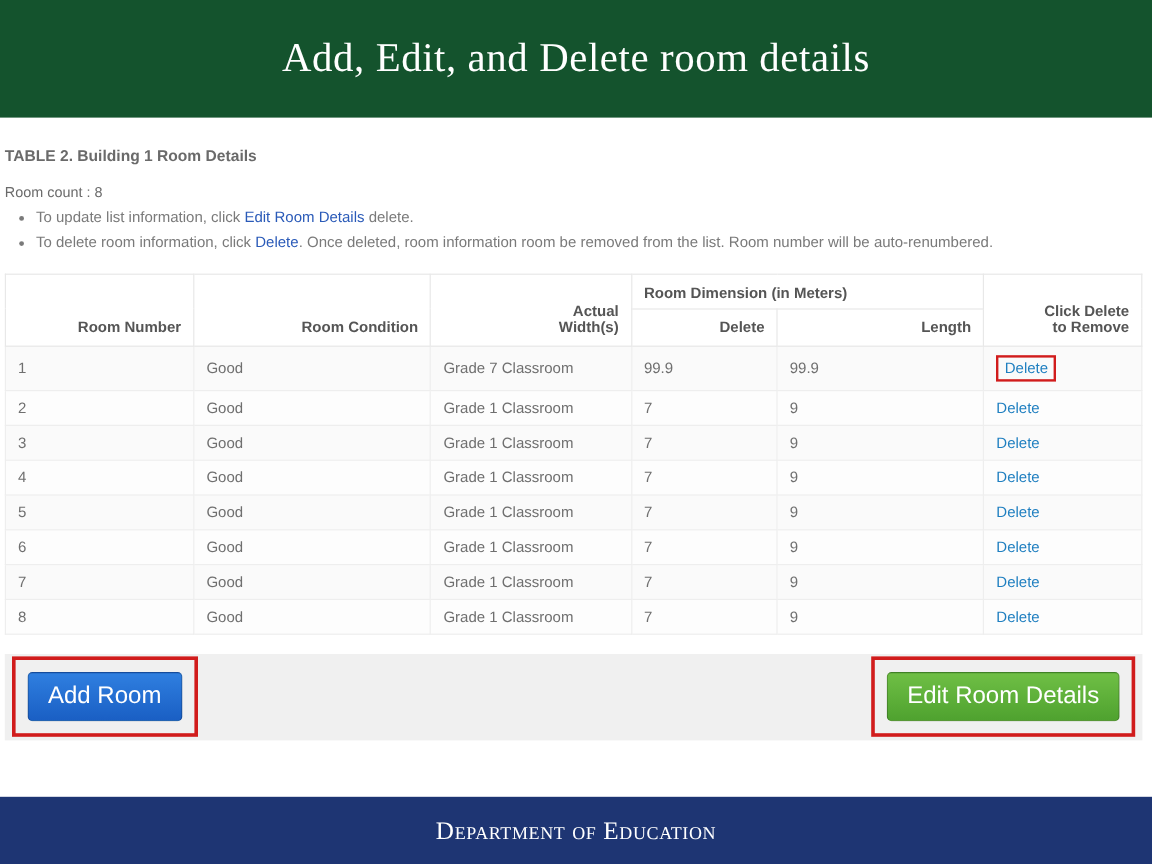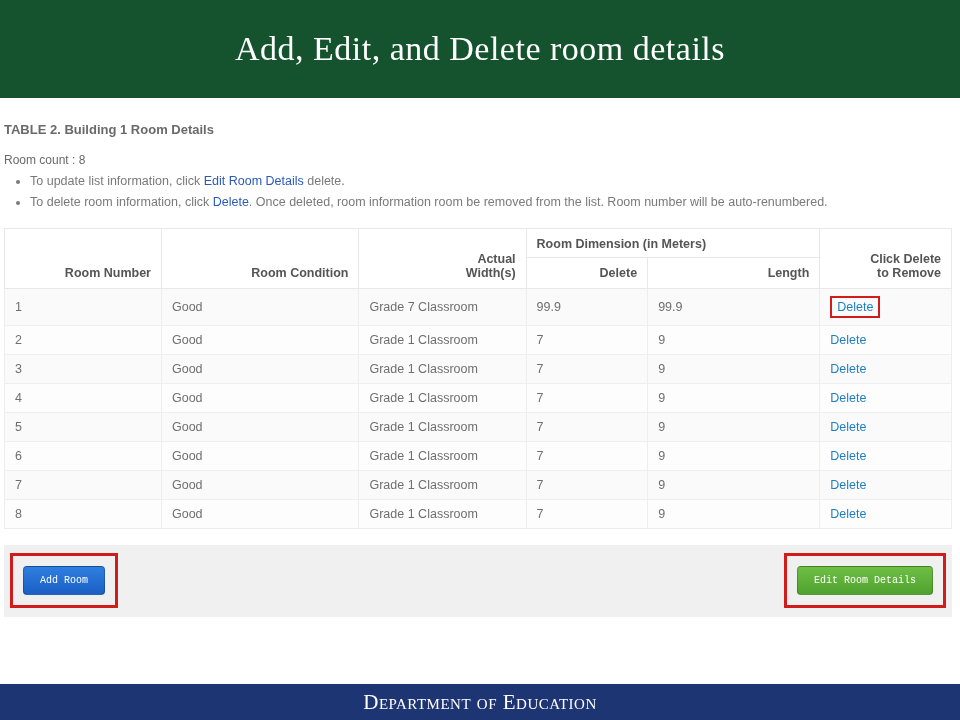--- a/index.html
+++ b/index.html
@@ -35,28 +35,27 @@
   .del-link { color: #1f7fc0; cursor: pointer; }
   .del-hl { border: 2px solid #d11c1c; padding: 2px 5px; display: inline-block; }
   .actionbar {
     margin-top: 16px; background: #f0f0f0; height: 72px;
     display: flex; align-items: center; justify-content: space-between;
     padding: 0 6px;
   }
   .hlbox-red { border: 3px solid #d11c1c; padding: 10px; display: inline-block; }
   .btn {
     display: inline-block; border-radius: 4px; color: #fff;
-    font-size: 10px; padding: 8px 16px; cursor: pointer;
+    font-size: 20px; padding: 8px 16px; cursor: pointer;
     border: 1px solid rgba(0,0,0,0.2);
-    font-family: Liberation Mono, monospace;
   }
   .btn-blue { background: linear-gradient(#2f7fe0, #1a5fc4); }
   .btn-green { background: linear-gradient(#6fbf45, #4fa22f); }
   .footer {
-    position: absolute; bottom: 0; left: 0; width: 960px; height: 36px;
+    position: absolute; bottom: 0; left: 0; width: 960px; height: 56px;
     background: #1e3573; color: #fff; display: flex; align-items: center; justify-content: center;
     font-family: Georgia, 'Times New Roman', serif; font-variant: small-caps;
     font-size: 21px; letter-spacing: 0.5px;
   }
 </style>
 </head>
 <body>
 
 <div class="banner">
   <h1>Add, Edit, and Delete room details</h1>

